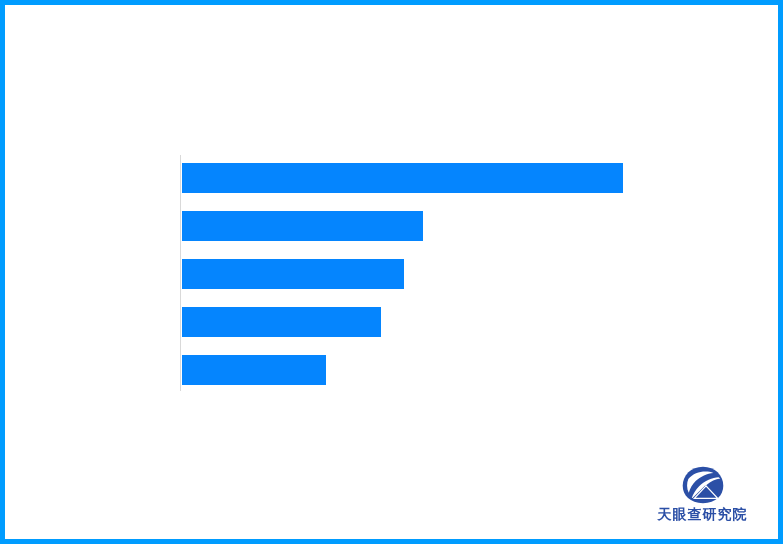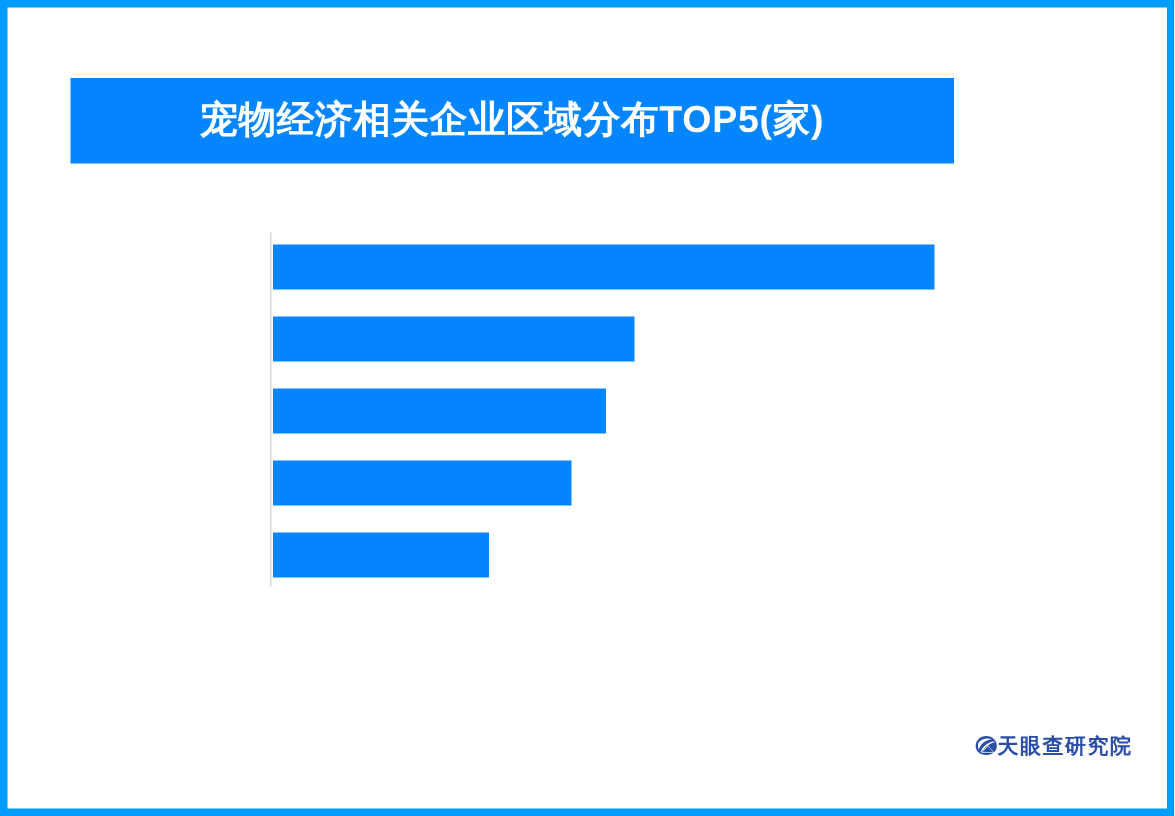--- a/index.html
+++ b/index.html
@@ -88,23 +88,23 @@
     color: #2b2b2b;
     white-space: nowrap;
   }
   .logo-block {
     position: absolute;
     left: 650px;
     top: 466px;
     width: 105px;
     height: 62px;
     display: flex;
-    flex-direction: row;
+    flex-direction: column;
     align-items: center;
-    justify-content: space-between;
+    justify-content: flex-start;
   }
   .logo-mark {
     width: 44px;
     height: 38px;
     display: block;
   }
   .logo-text {
     margin-top: 2px;
     font-size: 14px;
     font-weight: bold;
@@ -116,23 +116,20 @@
 </head>
 <body>
 
 <div id="canvas">
 
   <div class="frame-edge frame-top"></div>
   <div class="frame-edge frame-bottom"></div>
   <div class="frame-edge frame-left"></div>
   <div class="frame-edge frame-right"></div>
 
-  <div class="title-banner">
-    <div class="title-text">宠物经济相关企业区域分布TOP5(家)</div>
-  </div>
 
   <div class="chart-area">
     <div class="axis-line"></div>
     <div id="bars-container">
         <div class="bar-row" style="top: 163px;">
           <div class="bar-rect" style="width: 441px; background: rgb(5, 133, 254);"></div>
         </div>
         <div class="bar-row" style="top: 211px;">
           <div class="bar-rect" style="width: 241px; background: rgb(5, 133, 254);"></div>
         </div>

